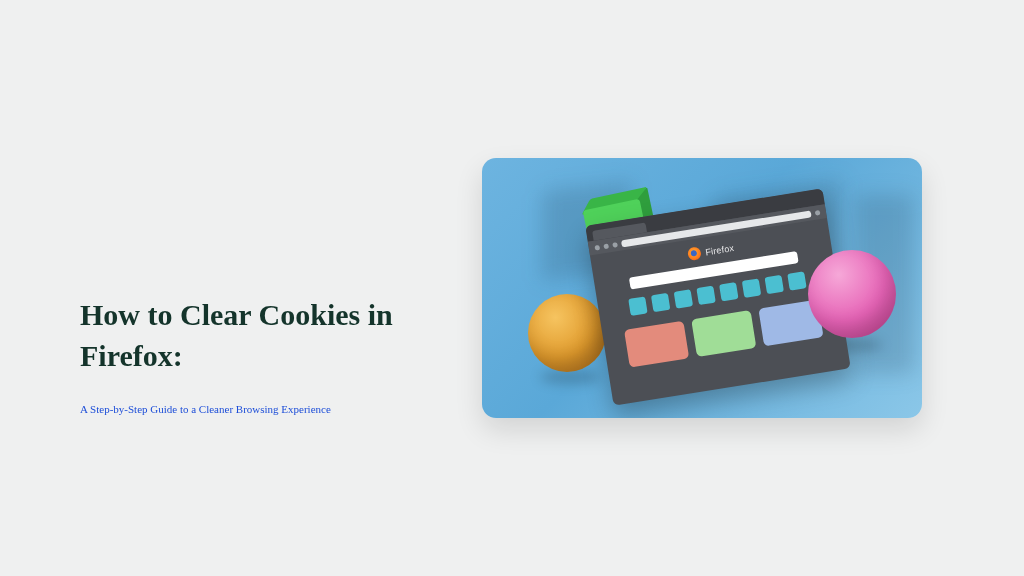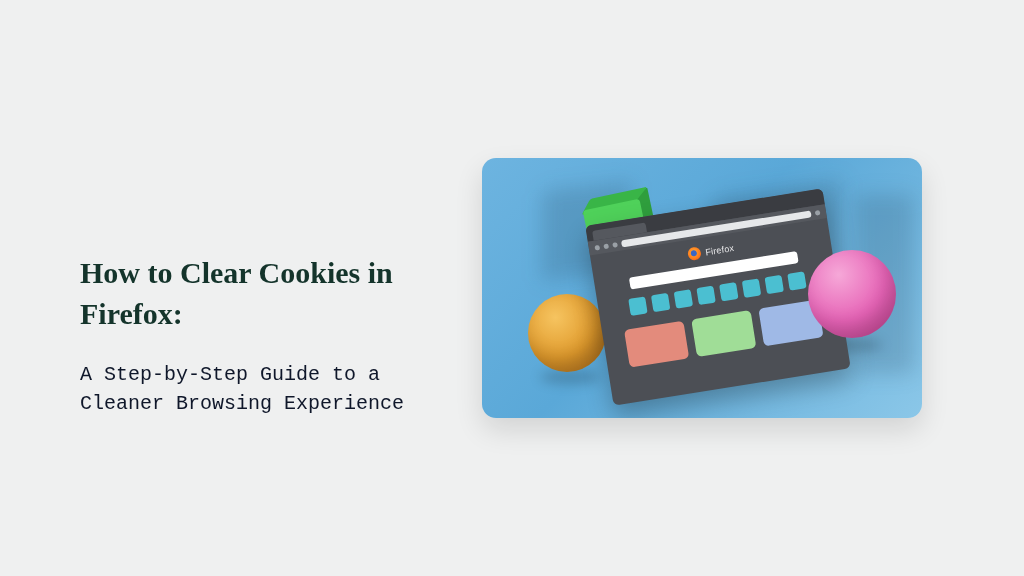--- a/index.html
+++ b/index.html
@@ -23,25 +23,25 @@
     flex: 0 0 340px;
   }
   .title {
     font-size: 30px;
     font-weight: 700;
     color: #14342b;
     line-height: 1.35;
     margin-bottom: 26px;
   }
   .subtitle {
-    font-size: 20px;
+    font-size: 11px;
     font-weight: 400;
-    color: #0f172a;
+    color: #1d4ed8;
     line-height: 1.45;
-    font-family: Liberation Mono, monospace;
+    font-family: Liberation Serif, serif;
   }
   .hero-col {
     flex: 1;
     display: flex;
     justify-content: center;
   }
   .hero {
     width: 440px;
     height: 260px;
     border-radius: 14px;

